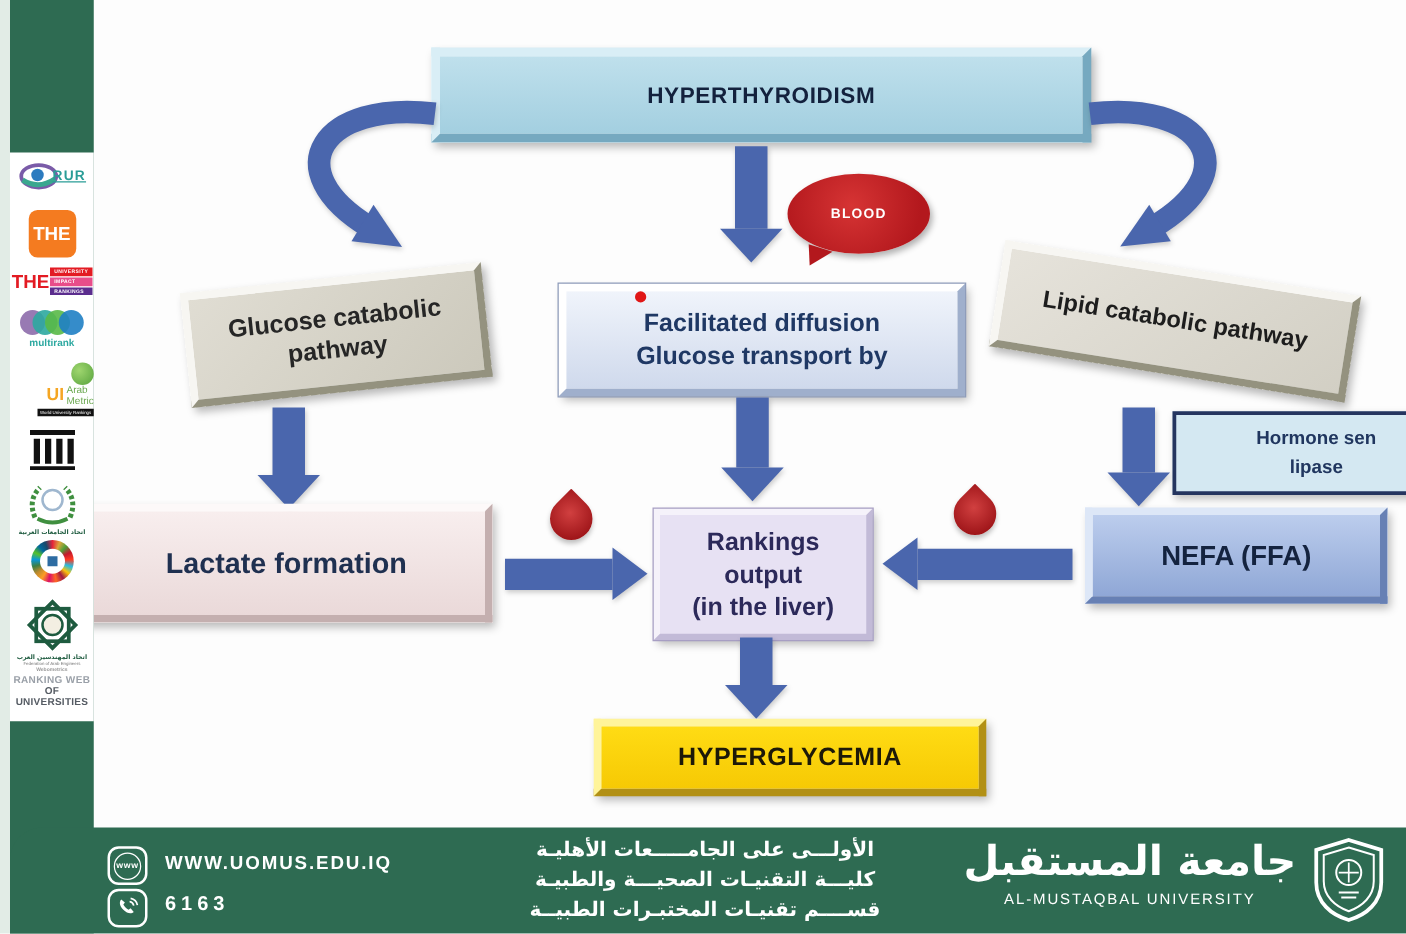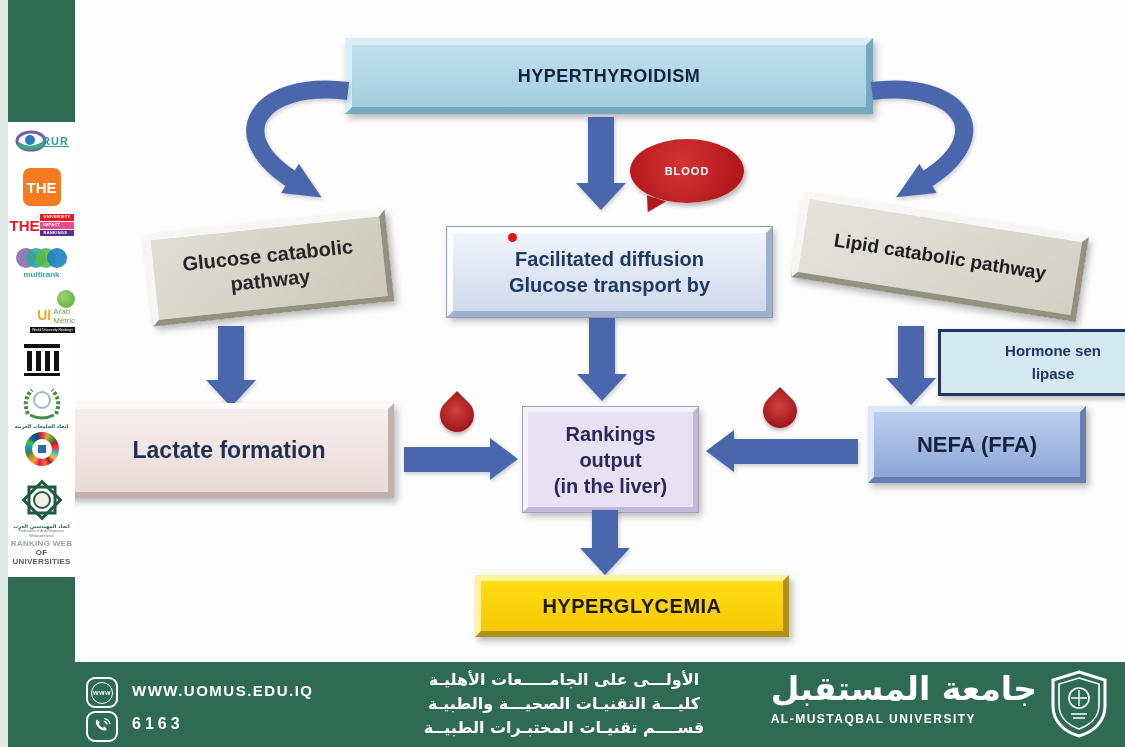--- a/index.html
+++ b/index.html
@@ -49,21 +49,21 @@
   #blood-bubble{position:absolute;left:630px;top:139px;width:114px;height:64px;background:radial-gradient(circle at 45% 40%,#d63434,#b3181d 75%);border-radius:50%;display:flex;align-items:center;justify-content:center;color:#fff;font-size:11px;font-weight:bold;letter-spacing:1px;box-shadow:2px 3px 5px rgba(0,0,0,.3);}
   #blood-bubble::after{content:"";position:absolute;left:14px;bottom:-11px;width:0;height:0;border-left:6px solid transparent;border-right:14px solid transparent;border-top:16px solid #b3181d;transform:rotate(18deg);}
 
   #box-glucose-catabolic{left:148px;top:222px;width:242px;height:92px;background:linear-gradient(135deg,#e0ddd3,#ccc9bc);border:6px solid;border-color:#f7f6f2 #94927f #94927f #f7f6f2;color:#262626;font-size:20px;transform:rotate(-6deg);line-height:1.25;}
   #box-transport{left:447px;top:227px;width:325px;height:90px;background:linear-gradient(#f0f4fb,#cfd9ec);border:6px solid;border-color:#ffffff #9fafcc #9fafcc #ffffff;outline:1px solid #8e9cba;color:#1f3864;font-size:20px;line-height:1.3;}
   #red-dot{position:absolute;left:508px;top:233px;width:9px;height:9px;border-radius:50%;background:#e01616;}
   #box-lipid-catabolic{left:796px;top:214px;width:288px;height:86px;background:linear-gradient(135deg,#e6e3db,#d2cfc4);border:6px solid;border-color:#f7f6f2 #94927f #94927f #f7f6f2;color:#1d1d1d;font-size:19px;transform:rotate(9deg);}
   #box-hormone{left:938px;top:329px;width:230px;height:67px;background:#d4e8f2;border:3px solid #25355f;color:#20365f;font-size:15px;line-height:1.5;box-shadow:2px 3px 6px rgba(0,0,0,.25);}
   #box-lactate{left:64px;top:403px;width:330px;height:95px;background:linear-gradient(#f8eeee,#ead9d9);border:6px solid;border-color:#fdf9f9 #c4afaf #c4afaf #fdf9f9;color:#1f3050;font-size:23px;}
   #box-output{left:523px;top:407px;width:175px;height:105px;background:#e7e1f3;border:5px solid;border-color:#f5f2fa #c2bad7 #c2bad7 #f5f2fa;outline:1px solid #a79ec3;color:#2c295a;font-size:20px;line-height:1.3;}
-  #box-nefa{left:868px;top:406px;width:218px;height:77px;background:linear-gradient(#bccded,#8fa7d6);border:6px solid;border-color:#dde7f7 #6780b4 #6780b4 #dde7f7;color:#14233f;font-size:22px;}
+  #box-nefa{left:868px;top:406px;width:242px;height:77px;background:linear-gradient(#bccded,#8fa7d6);border:6px solid;border-color:#dde7f7 #6780b4 #6780b4 #dde7f7;color:#14233f;font-size:22px;}
   #box-hyperglycemia{left:475px;top:575px;width:314px;height:62px;background:linear-gradient(#ffdc14,#f6c904);border:6px solid;border-color:#fff49a #b29015 #b29015 #fff49a;color:#1d1908;font-size:20px;letter-spacing:.5px;}
 
   .droplet{position:absolute;width:34px;height:34px;background:radial-gradient(circle at 38% 42%,#d14040,#9c1317 78%);border-radius:2% 50% 50% 50%;transform:rotate(45deg);box-shadow:2px 2px 4px rgba(0,0,0,.25);}
   #droplet-left{left:440px;top:398px;}
   #droplet-right{left:763px;top:394px;}
 
   .arr-down{position:absolute;display:flex;flex-direction:column;align-items:center;filter:drop-shadow(1px 2px 2px rgba(0,0,0,.2));}
   .arr-down .stem{width:26px;background:var(--arrow);}
   .arr-down .head{width:0;height:0;border-left:25px solid transparent;border-right:25px solid transparent;border-top:27px solid var(--arrow);}
   .arr-right,.arr-left{position:absolute;display:flex;align-items:center;filter:drop-shadow(1px 2px 2px rgba(0,0,0,.2));}
@@ -72,23 +72,23 @@
   .arr-left .head{width:0;height:0;border-top:21px solid transparent;border-bottom:21px solid transparent;border-right:28px solid var(--arrow);}
   .curve-arrow{position:absolute;filter:drop-shadow(1px 2px 2px rgba(0,0,0,.2));}
 
   
   #footer{position:absolute;left:8px;top:662px;width:1117px;height:85px;background:var(--green);border-top-left-radius:26px;z-index:7;color:#fff;}
   .contact-icon{position:absolute;left:78px;width:32px;height:31px;border:2px solid #fff;border-radius:9px;display:flex;align-items:center;justify-content:center;}
   .globe{width:22px;height:22px;border:1.5px solid #fff;border-radius:50%;display:flex;align-items:center;justify-content:center;font-size:7px;font-weight:bold;letter-spacing:.5px;}
   #website-text{position:absolute;left:124px;top:20px;font-size:15px;font-weight:bold;letter-spacing:1.5px;}
   #phone-text{position:absolute;left:124px;top:53px;font-size:16px;font-weight:bold;letter-spacing:4px;}
   #footer-arabic{position:absolute;left:372px;top:6px;width:368px;direction:rtl;text-align:center;font-family:"DejaVu Sans",sans-serif;font-size:16px;font-weight:bold;line-height:24px;}
-  #uni-block{position:absolute;right:88px;top:4px;}
+  #uni-block{position:absolute;right:88px;top:4px;text-align:center;}
   #uni-name-ar{font-family:"DejaVu Sans",sans-serif;font-size:33px;font-weight:bold;line-height:46px;}
-  #uni-name-en{font-size:12px;font-weight:bold;letter-spacing:1.5px;}
+  #uni-name-en{font-size:12px;font-weight:normal;letter-spacing:1.5px;}
   #uni-shield{position:absolute;right:14px;top:8px;}
 </style>
 </head>
 <body>
 
 <div id="root">
 
   <div id="diagram">
 
     <div class="dbox" id="box-hyperthyroidism">

